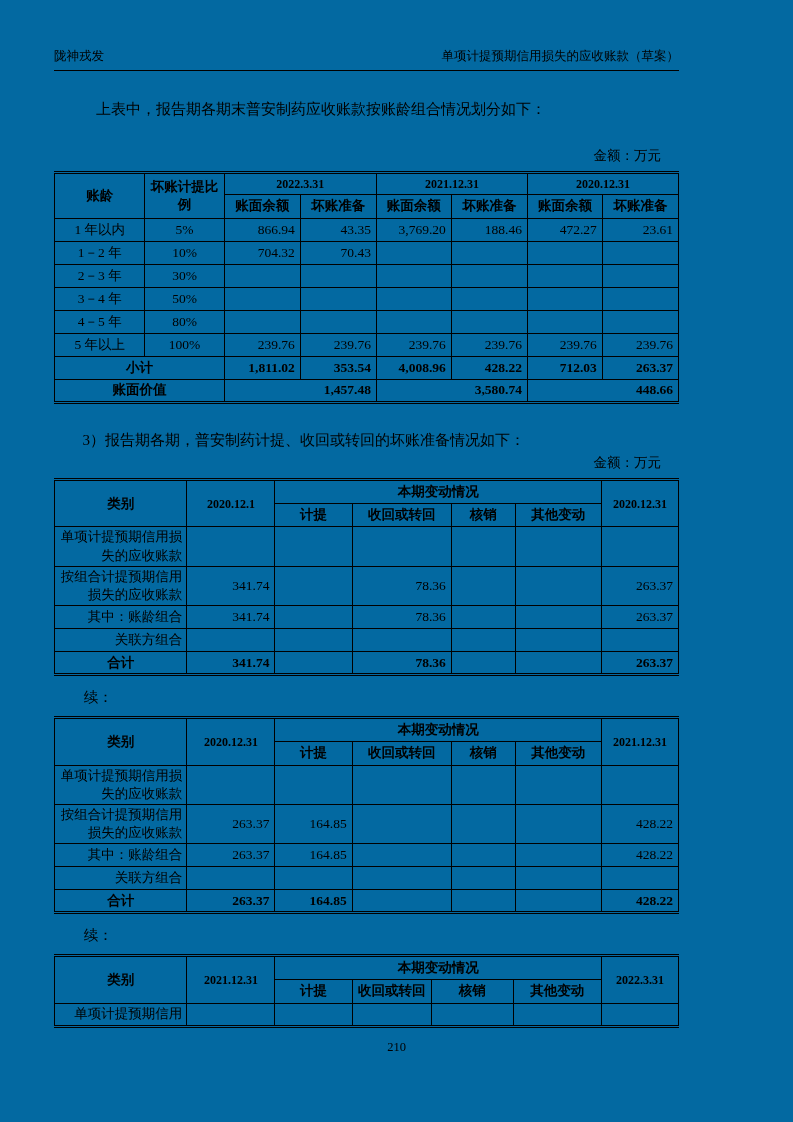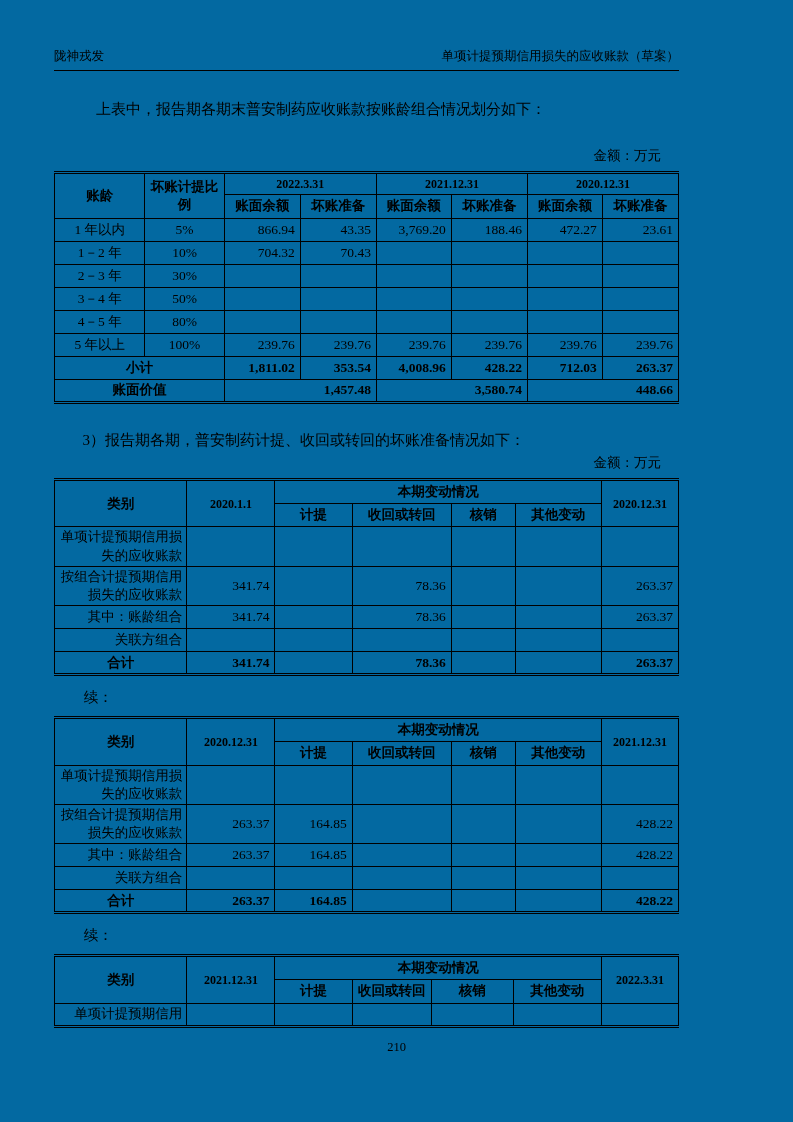--- a/index.html
+++ b/index.html
@@ -165,21 +165,21 @@
         <col style="width:80px">
         <col style="width:70px">
         <col style="width:90px">
       <col style="width:58px">
         <col style="width:78px">
         <col style="width:70px">
     </colgroup>
     <thead>
       <tr>
         <th rowspan="2">类别</th>
-        <th rowspan="2" class="date">2020.1.1</th>
+        <th rowspan="2" class="date">2020.12.1</th>
         <th colspan="4">本期变动情况</th>
         <th rowspan="2" class="date">2020.12.31</th>
       </tr>
       <tr>
         <th>计提</th>
         <th>收回或转回</th>
         <th>核销</th>
         <th>其他变动</th>
       </tr>
     </thead>

